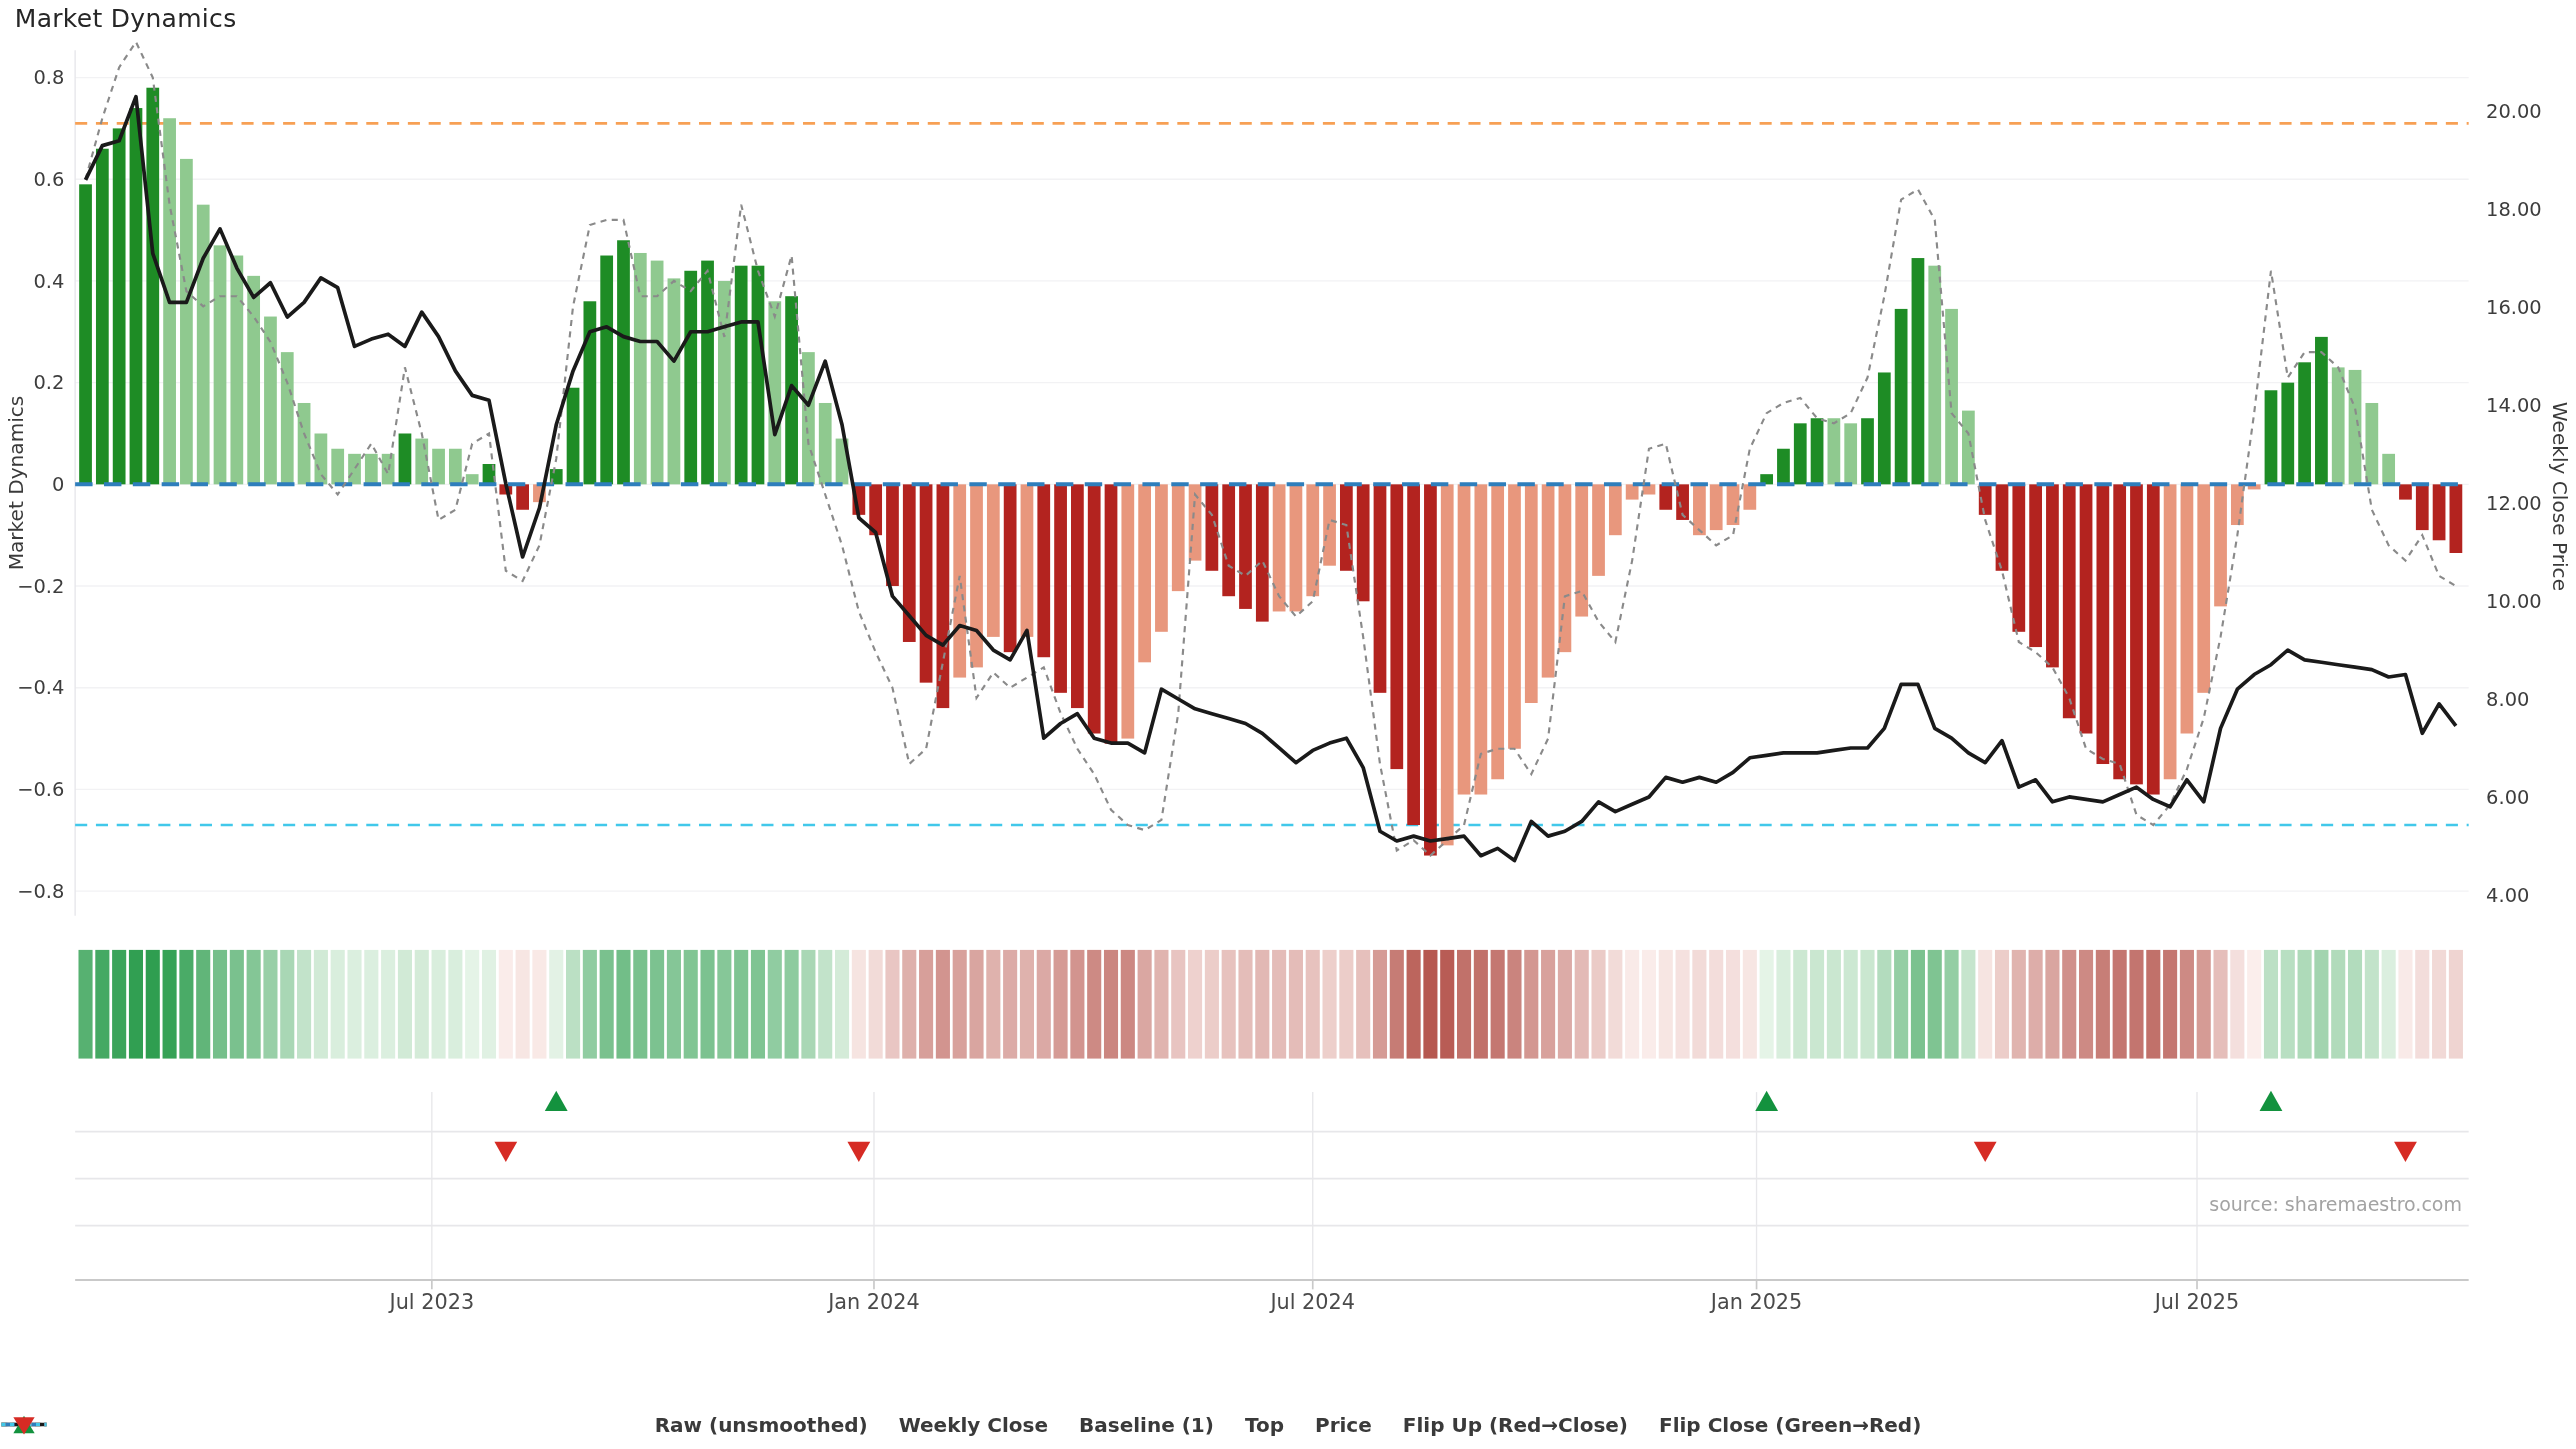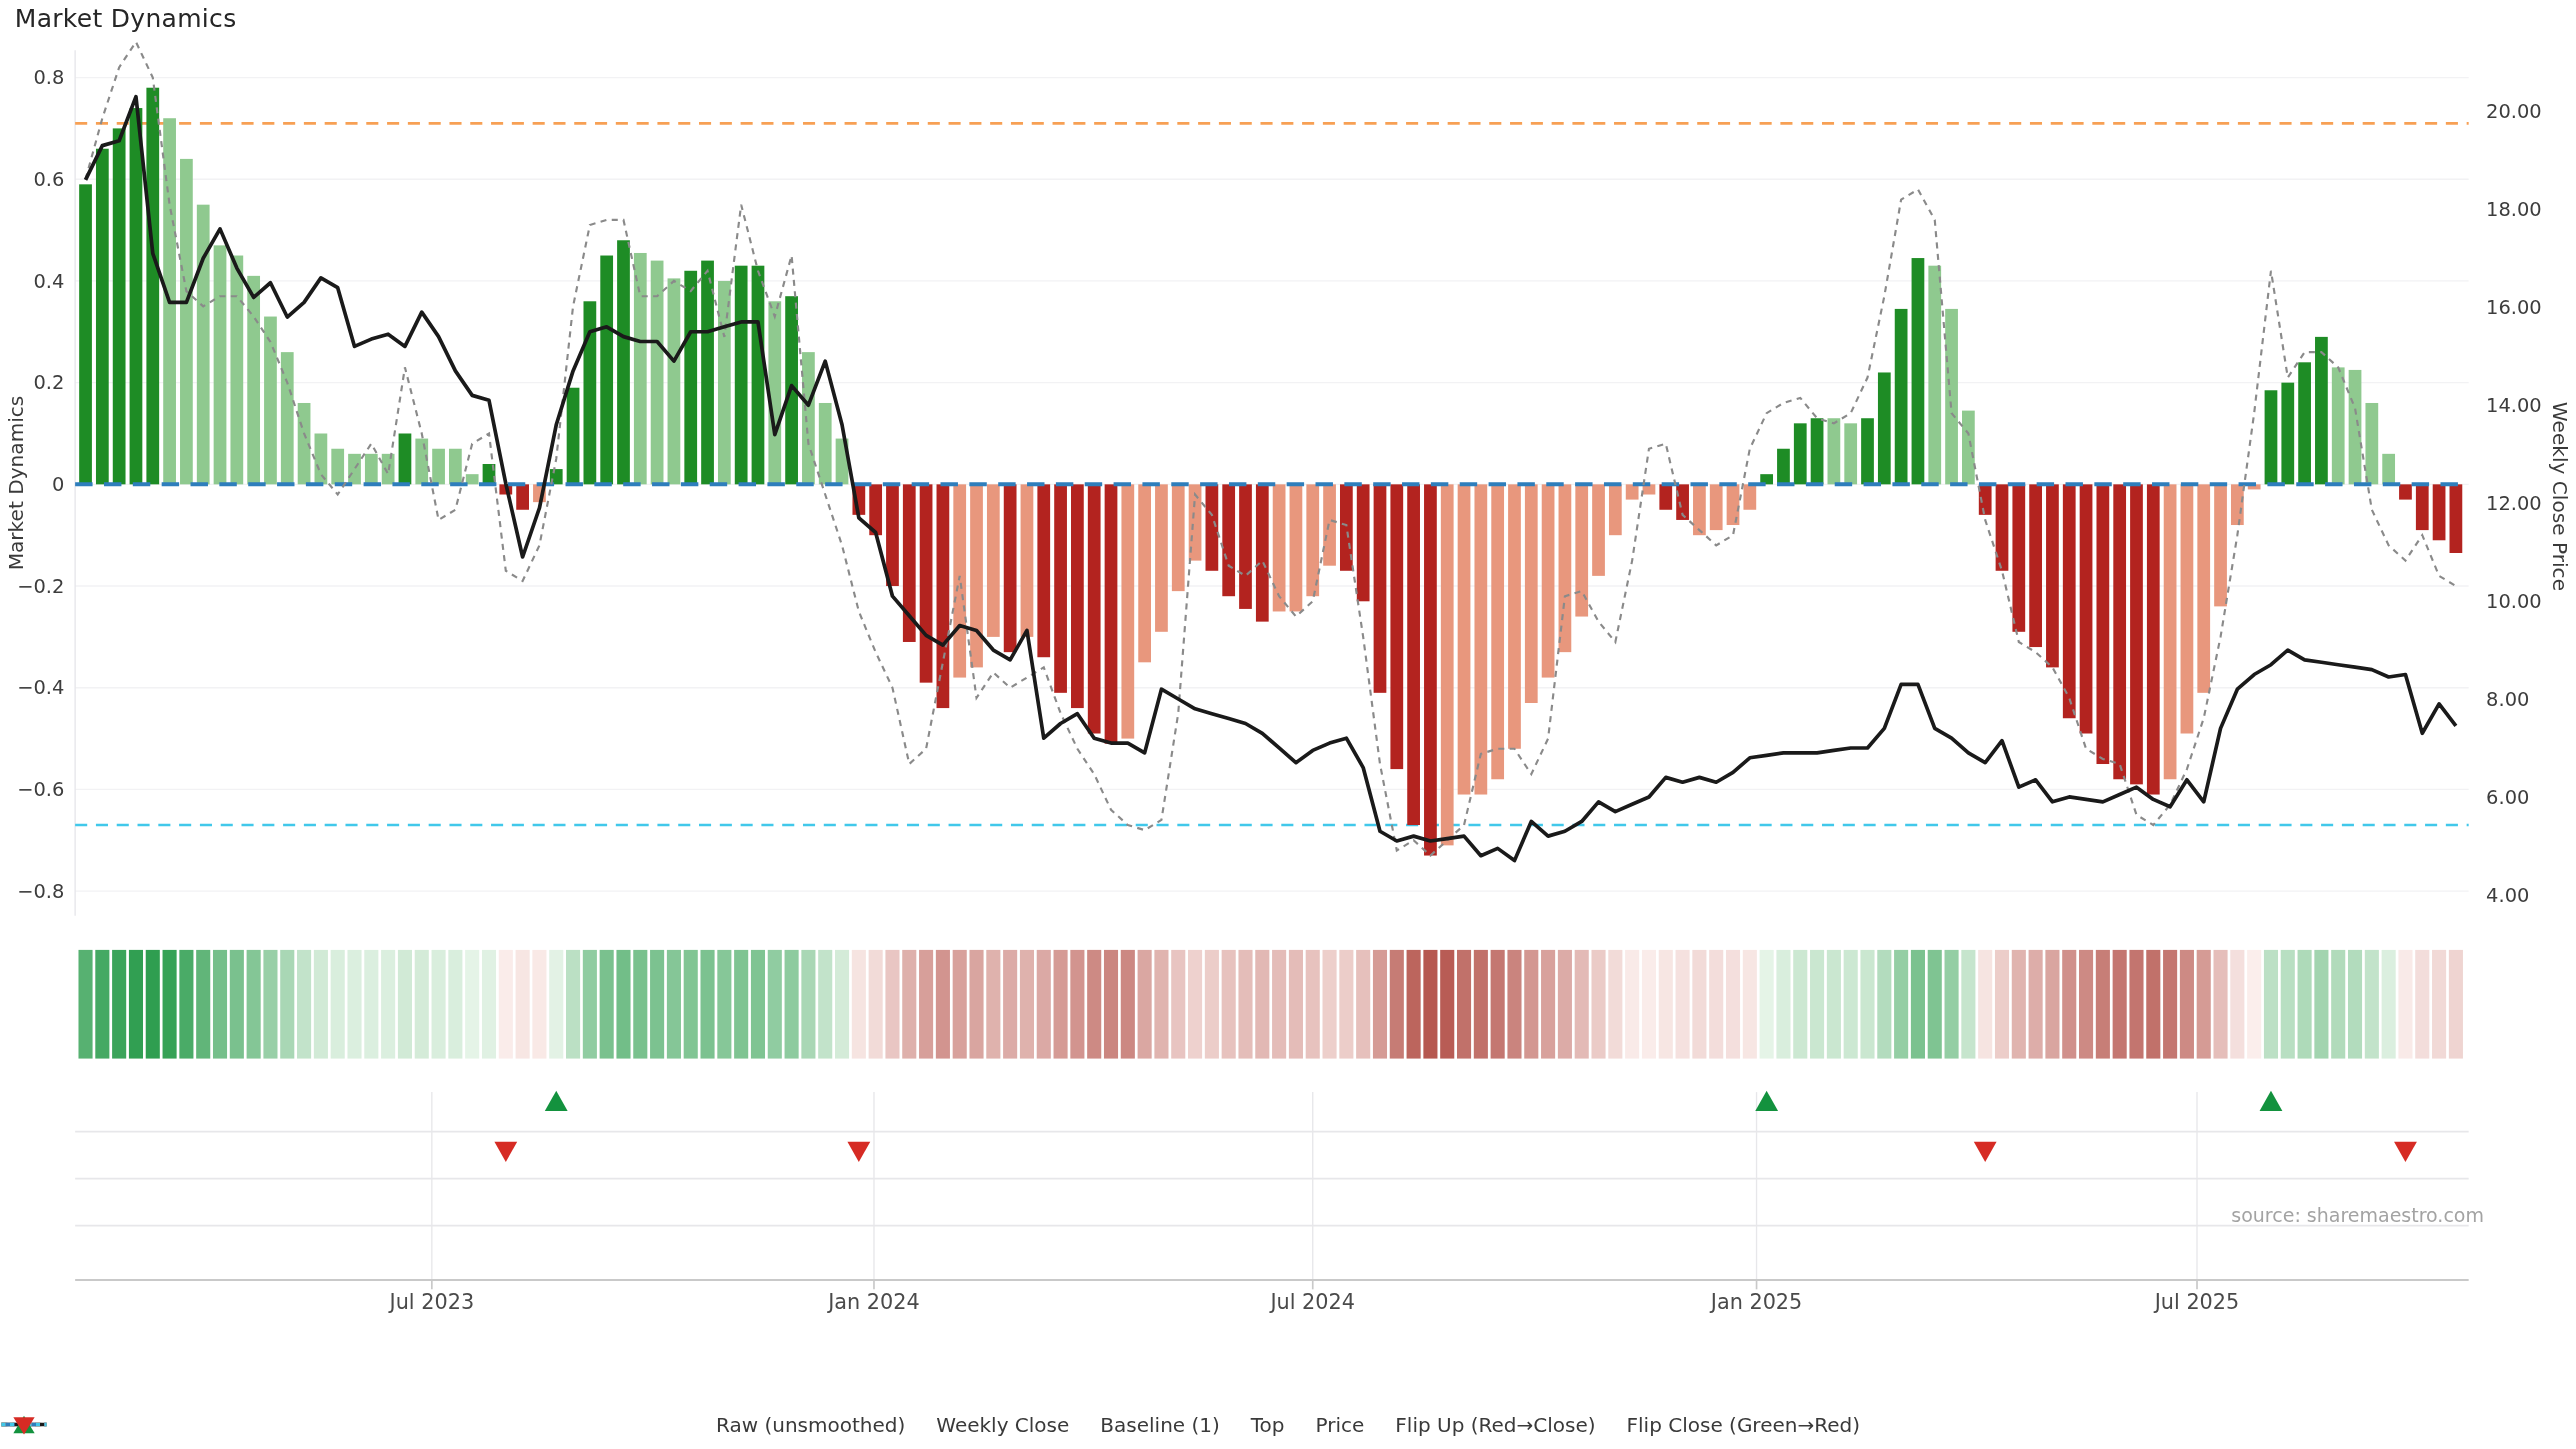--- a/index.html
+++ b/index.html
@@ -1,21 +1,21 @@
 <!DOCTYPE html>
 <html style="font-size:10.7px"><head>
 <meta charset="utf-8">
 <style>
   html,body{margin:0;padding:0;background:#ffffff;}
   body{font-family:"DejaVu Sans","Liberation Sans",sans-serif;}
   #stage{position:relative;width:2576px;height:1444px;background:#ffffff;overflow:hidden;}
   #page-title{position:absolute;left:14.8px;top:4px;font-size:25px;color:#262626;letter-spacing:0.3px;}
-  #source-note{position:absolute;right:92px;top:1193px;font-size:19px;color:#a3a3a3;margin-top:11px;}
+  #source-note{position:absolute;right:114px;top:1193px;font-size:19px;color:#a3a3a3;}
   #legend{position:absolute;left:0;top:1413px;width:2576px;display:flex;justify-content:center;align-items:center;gap:31px;}
-  .legend-item{display:flex;align-items:flex-end;gap:9.4px;font-size:20px;color:#3a3a3a;}
+  .legend-item{display:flex;align-items:flex-end;gap:9.4px;font-size:20px;color:#3a3a3a;font-weight:bold;}
   .legend-swatch{width:48px;height:23px;flex:0 0 auto;}
   svg{position:absolute;left:0;top:0;}
   text{font-family:"DejaVu Sans","Liberation Sans",sans-serif;}
 </style>
 </head>
 <body>
 
 <div id="stage">
   <div id="page-title">Market Dynamics</div>
   <svg id="plot" width="2576" height="1449" viewBox="0 0 3840 2160">

